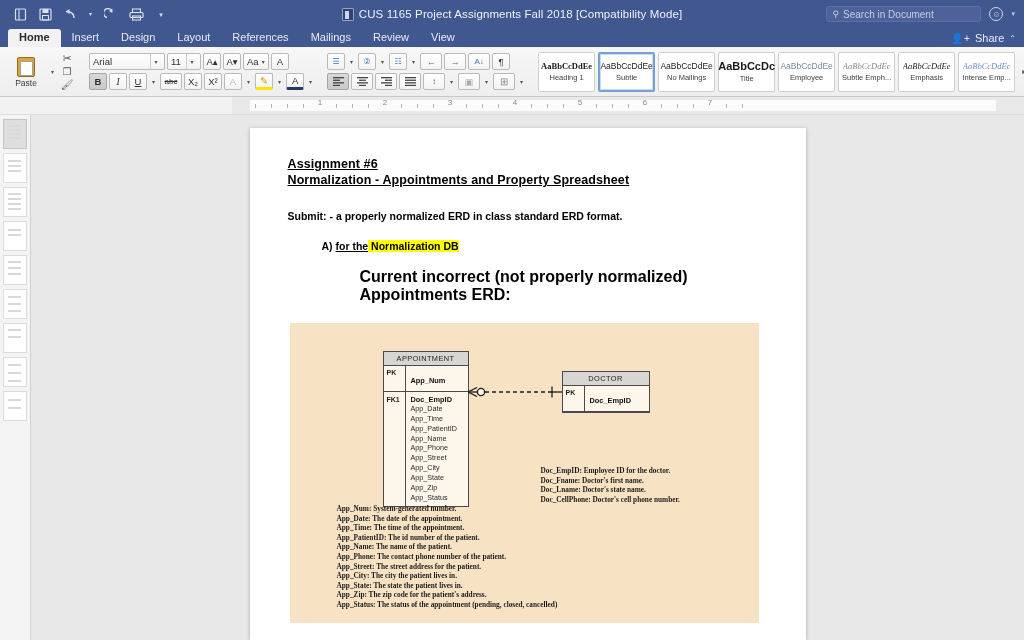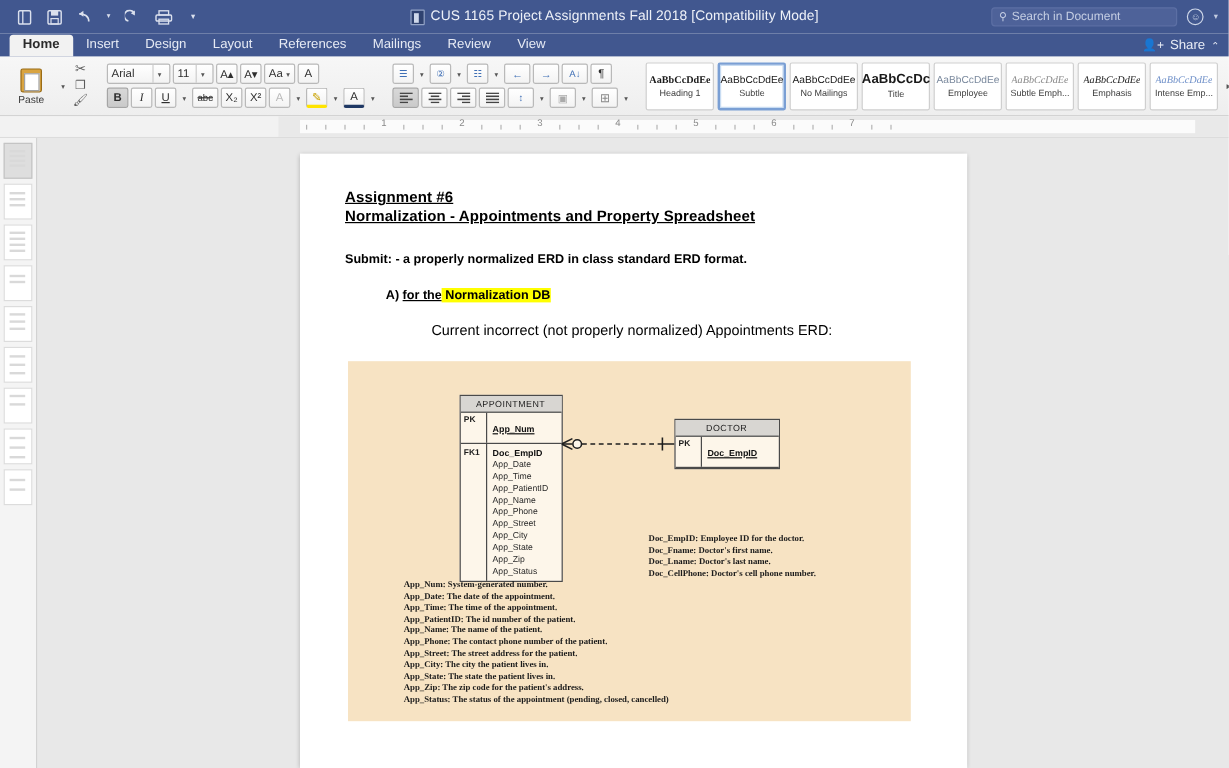--- a/index.html
+++ b/index.html
@@ -81,21 +81,21 @@
   
   .paste { width:44px; display:flex; flex-direction:column; align-items:center;
            justify-content:center; gap:1px; height:100%; }
   .clip { width:20px;height:22px;position:relative; }
   .clip .body{position:absolute;left:1px;top:2px;width:18px;height:20px;background:#d9a441;border:1px solid #9a6c17;border-radius:2px;}
   .clip .paper{position:absolute;left:4px;top:6px;width:13px;height:15px;background:#fff;border:1px solid #a0a0a0;}
   .paste .lbl{font-size:8.5px;color:#3a3a3a;}
   .minicol{display:flex;flex-direction:column;align-items:center;justify-content:center;gap:3px;height:100%;width:20px;}
   .gly{font-size:11px;color:#5a5a5a;line-height:1;}
 
-  .fontname{ width:53px; justify-content:space-between; }
+  .fontname{ width:76px; justify-content:space-between; }
   .fontsize{ width:34px; justify-content:space-between; }
 
   
   .gallery { display:flex; align-items:center; gap:3px; padding:0 4px; }
   .style {
     width:57px; height:40px; border:1px solid #cfcfcf; border-radius:2px;
     background:#fff; display:flex; flex-direction:column; align-items:center;
     justify-content:center; gap:2px;
   }
   .style.sel { border:2px solid #7a9fd4; box-shadow:0 0 0 1px #c8dcf2 inset; }
@@ -129,40 +129,40 @@
     width:556px; background:#ffffff; margin-top:13px;
     box-shadow:0 1px 4px rgba(0,0,0,.28); position:relative; height:512px;
     padding:28px 38px;
   }
   .doc { font-family:"Liberation Sans", sans-serif; color:#000; }
   .h-line { font-size:12.5px; font-weight:bold; text-decoration:underline; line-height:16px; letter-spacing:.1px;}
   .p-submit { font-size:10.5px; font-weight:bold; margin-top:22px; }
   .p-a { font-size:10.5px; font-weight:bold; margin-top:18px; padding-left:34px;}
   .ul-blue { text-decoration:underline;margin-top:41px; }
   .hl { background:#ffff00; }
-  .p-cur { font-size:12px; font-weight:normal; margin-top:16px; padding-left:72px;}
+  .p-cur { font-size:16px; font-weight:bold; margin-top:16px; padding-left:72px;}
 
   
   .erd {
     margin-top:19px; margin-left:2px; width:469px; height:300px;
     background:#f7e3c3; position:relative;
   }
   .tbl { position:absolute; background:#fdf6ea; border:1.4px solid #4a4a4a; }
   .tbl .hdr {
     background:#d8d6d2; border-bottom:1.2px solid #4a4a4a; text-align:center;
     font-size:7.4px; color:#1c1c1c; letter-spacing:.4px; padding:2px 0 2px;
     font-family:"Liberation Sans", sans-serif;
   }
   .tbl .keyrow { display:flex; border-bottom:1.2px solid #4a4a4a; }
   .tbl .attrrow { display:flex; }
   .kcol { width:22px; border-right:1.2px solid #4a4a4a; font-size:7px; font-weight:bold;
           color:#1c1c1c; padding:3px 0 3px 3px; }
   .kcol.tall { padding-top:4px; }
   .vcol { flex:1; padding:3px 4px 4px 5px; }
-  .pkname { font-size:7.4px; font-weight:bold; text-decoration:underline; color:#111;margin-top:48px; }
+  .pkname { font-size:7.4px; font-weight:bold; color:#111;margin-top:48px; }
   .fkname { font-size:7.4px; font-weight:bold; color:#111; }
   .attr { font-size:7.2px; color:#2a2a2a; line-height:9.85px; }
 
   .rel { position:absolute; }
   .notes { position:absolute; font-size:7.3px; line-height:9.6px; color:#1b1b1b; font-weight:bold; }
   .notes.serif { font-family:"Liberation Serif", serif; }
 </style>
 </head>
 <body>
 
@@ -582,21 +582,21 @@
             <div class="hdr">DOCTOR</div>
             <div class="keyrow">
               <div class="kcol">PK</div>
               <div class="vcol"><span class="pkname">Doc_EmpID</span></div>
             </div>
           </div>
 
           <div class="notes serif" style="left:251px; top:143px;">
             <div>Doc_EmpID: Employee ID for the doctor.</div>
             <div>Doc_Fname: Doctor's first name.</div>
-            <div>Doc_Lname: Doctor's last name.</div>
+            <div>Doc_Lname: Doctor's state name.</div>
             <div>Doc_CellPhone: Doctor's cell phone number.</div>
           </div>
 
           <div class="notes serif" style="left:47px; top:181px;">
             <div>App_Num: System-generated number.</div>
             <div>App_Date: The date of the appointment.</div>
             <div>App_Time: The time of the appointment.</div>
             <div>App_PatientID: The id number of the patient.</div>
             <div>App_Name:  The name of the patient.</div>
             <div>App_Phone: The contact phone number of the patient.</div>

